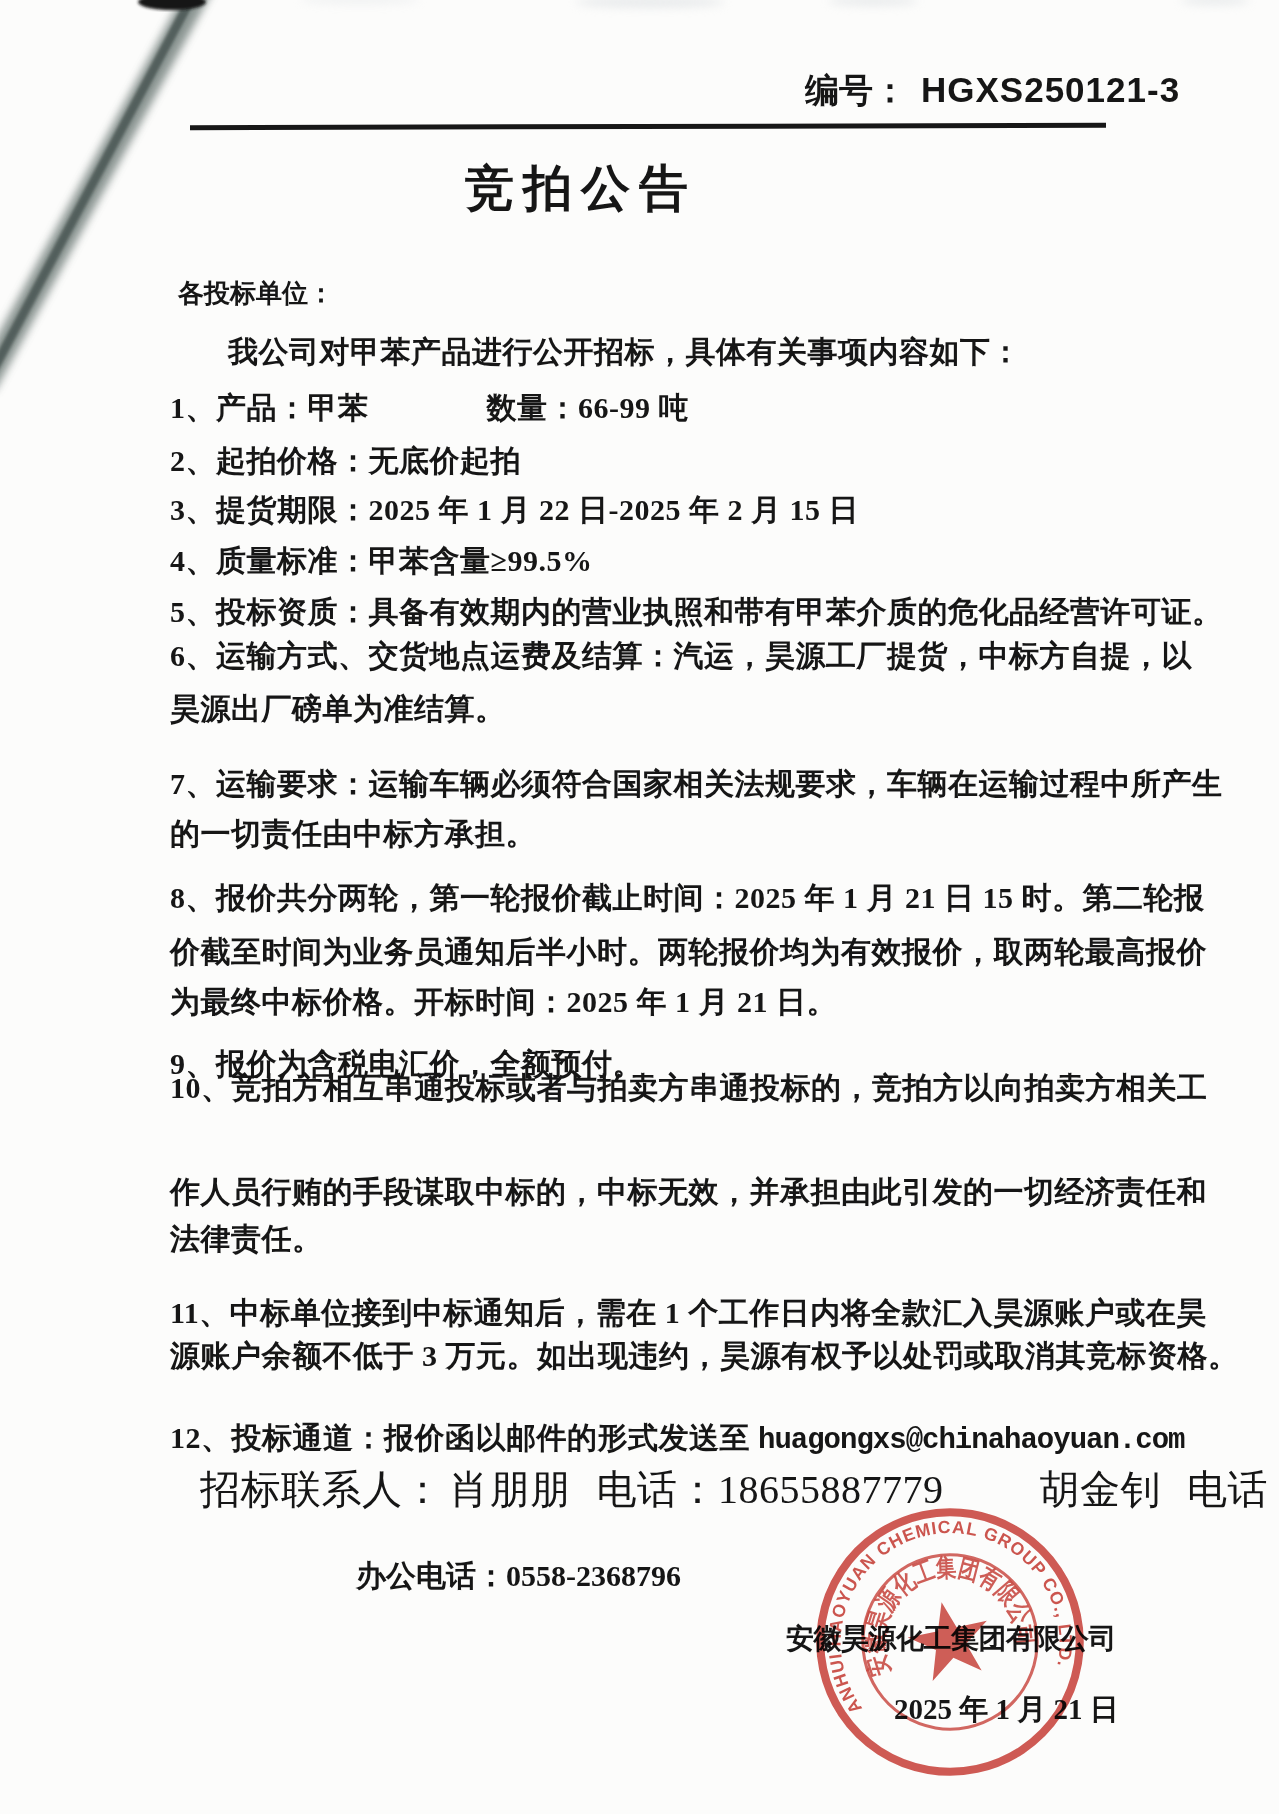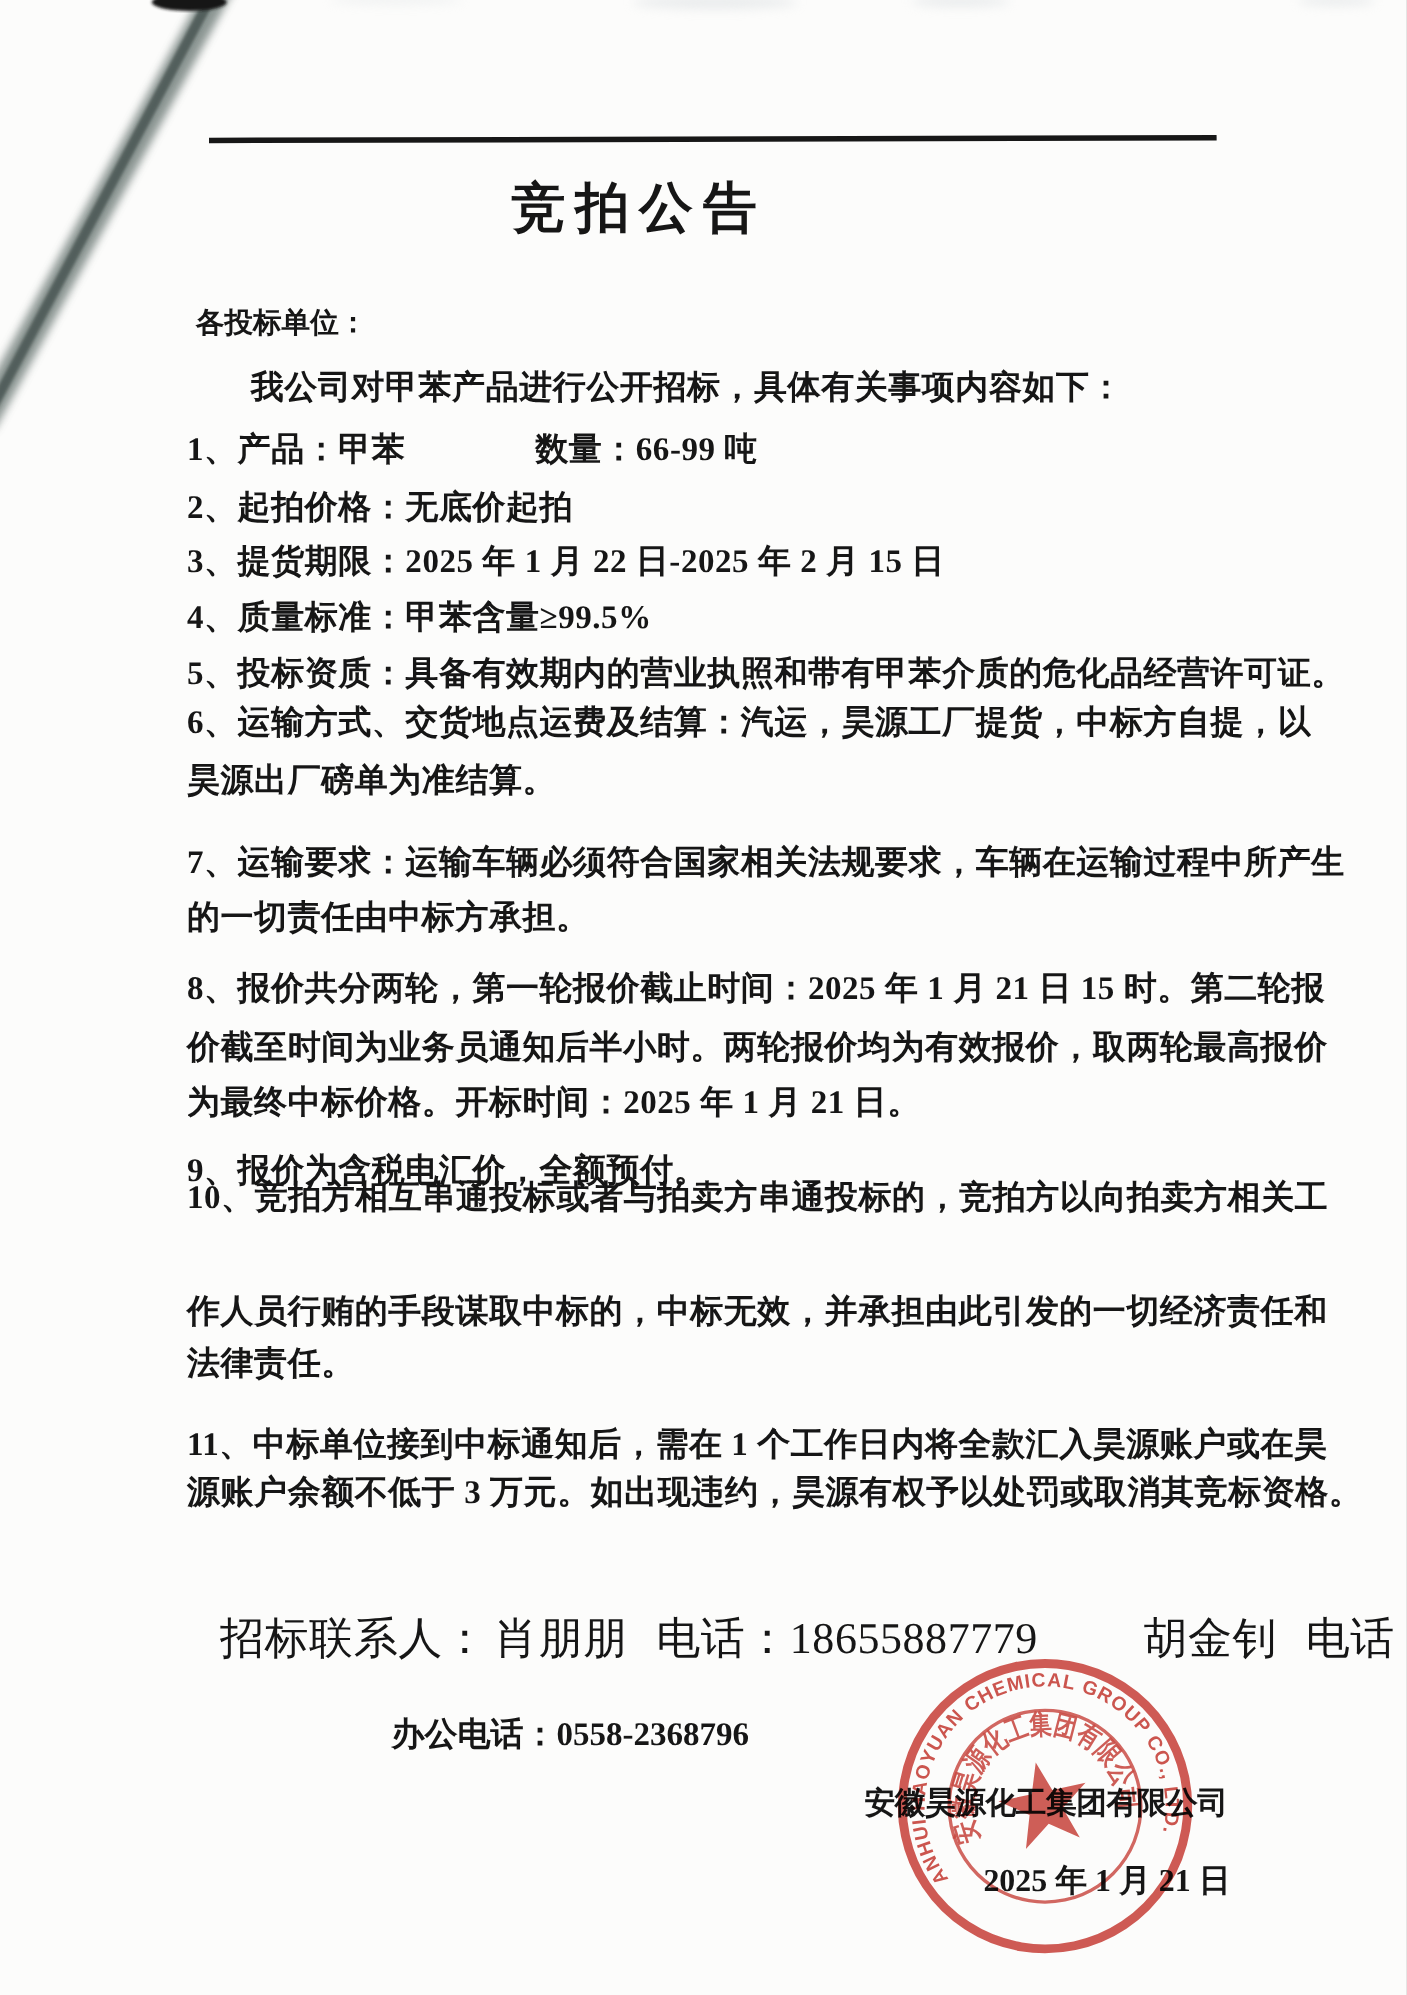--- a/index.html
+++ b/index.html
@@ -111,20 +111,24 @@
         </filter>
       <filter id="blur2">
           <feGaussianBlur stdDeviation="1.6"></feGaussianBlur>
         </filter>
     </defs>
     <line x1="206" y1="-22" x2="-16" y2="386" stroke="#5c6a66" stroke-width="24" filter="url(#blur4)" opacity="0.7"></line>
     <line x1="200" y1="-18" x2="-12" y2="380" stroke="#36423f" stroke-width="9" filter="url(#blur2)" opacity="0.65"></line>
     <ellipse cx="172" cy="2" rx="34" ry="8" fill="#121212" filter="url(#blur2)"></ellipse>
   </svg>
 
+  <div class="docnum">
+    <span>编号：</span>
+    <span class="num">HGXS250121-3</span>
+  </div>
   <div class="rule"></div>
 
   <div class="title">竞拍公告</div>
 
   <div class="salutation">各投标单位：</div>
 
   <div class="bline indent t-intro">我公司对甲苯产品进行公开招标，具体有关事项内容如下：</div>
 
   <div class="bline t-i1">
     <span>1、产品：甲苯</span><span class="i1-gap"></span><span>数量：66-99 吨</span>
@@ -141,20 +145,23 @@
   <div class="bline t-l8a">8、报价共分两轮，第一轮报价截止时间：2025 年 1 月 21 日 15 时。第二轮报</div>
   <div class="bline t-l8b">价截至时间为业务员通知后半小时。两轮报价均为有效报价，取两轮最高报价</div>
   <div class="bline t-l8c">为最终中标价格。开标时间：2025 年 1 月 21 日。</div>
   <div class="bline t-l9">9、报价为含税电汇价，全额预付。</div>
   <div class="bline t-l10a">10、竞拍方相互串通投标或者与拍卖方串通投标的，竞拍方以向拍卖方相关工</div>
   <div class="bline t-l10b">作人员行贿的手段谋取中标的，中标无效，并承担由此引发的一切经济责任和</div>
   <div class="bline t-l10c">法律责任。</div>
   <div class="bline t-l11a">11、中标单位接到中标通知后，需在 1 个工作日内将全款汇入昊源账户或在昊</div>
   <div class="bline t-l11b">源账户余额不低于 3 万元。如出现违约，昊源有权予以处罚或取消其竞标资格。</div>
 
+  <div class="bline t-l12">
+    <span>12、投标通道：报价函以邮件的形式发送至 </span><span class="email">huagongxs@chinahaoyuan.com</span>
+  </div>
 
   <div class="contacts">
     <span>招标联系人：</span><span class="p1">肖朋朋</span><span class="plabel">电话：</span><span>18655887779</span><span class="p2">胡金钊</span><span class="plabel">电话：</span><span>17555190715</span>
   </div>
 
   <div class="office">
     <span>办公电话：</span><span>0558-2368796</span>
   </div>
 
   <div class="company">安徽昊源化工集团有限公司</div>

